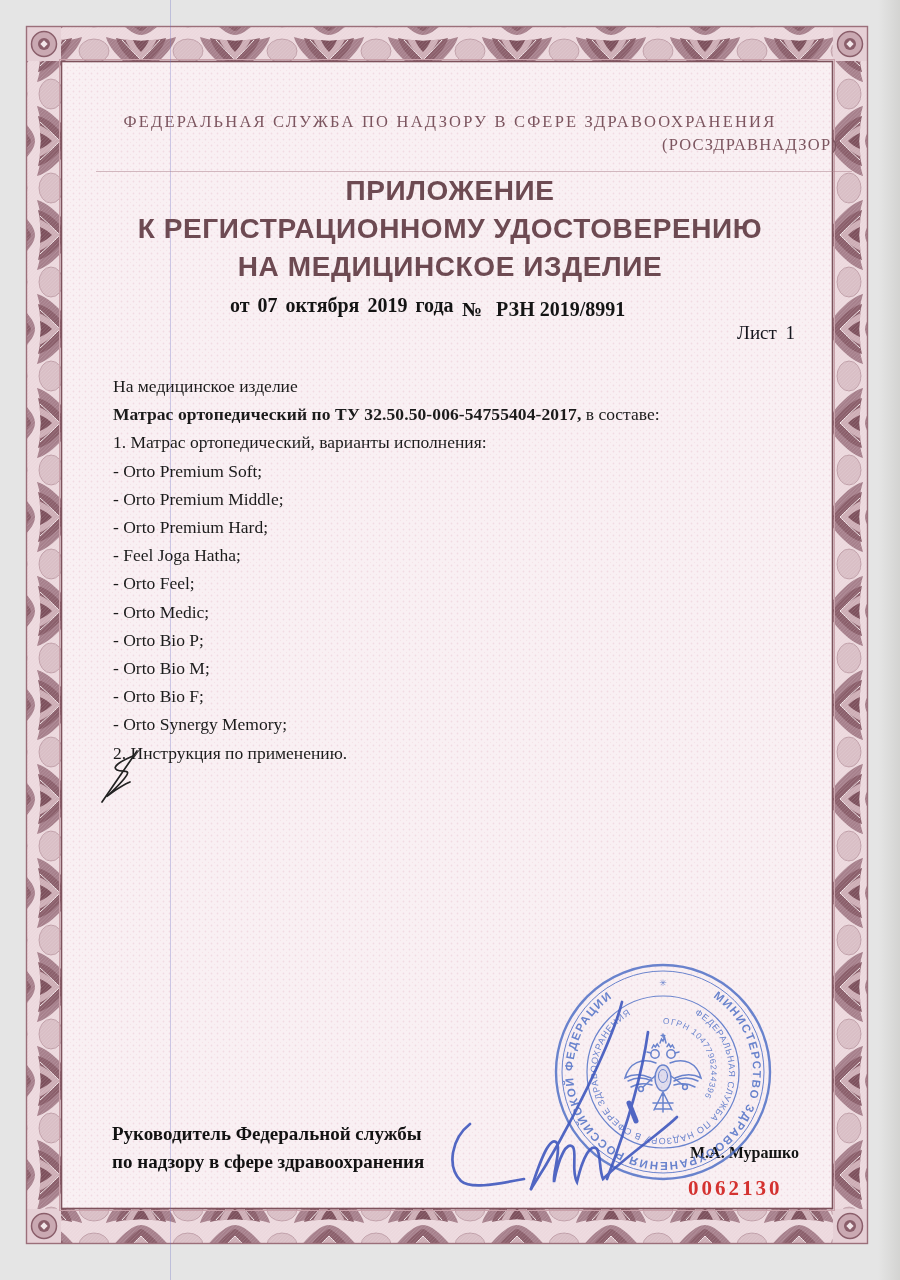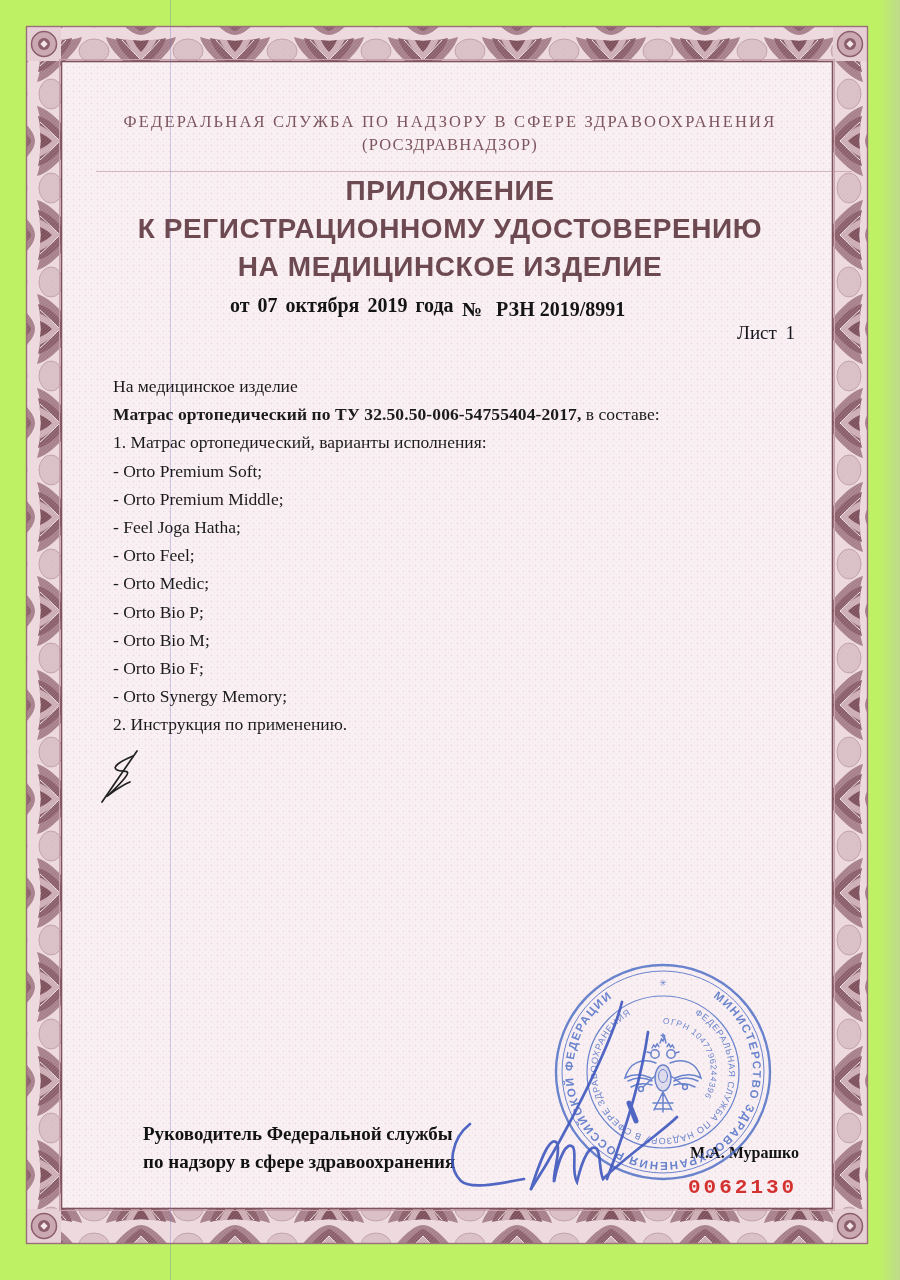--- a/index.html
+++ b/index.html
@@ -1,19 +1,19 @@
 <!DOCTYPE html>
 <html><head>
 <meta charset="utf-8">
 <style>
   html,body{margin:0;padding:0;}
   .page{
     position:relative;
     width:900px;height:1280px;
-    background:#bef264;
+    background:#e5e5e5;
     overflow:hidden;
     font-family:"Liberation Serif", serif;
   }
   .frame-svg, .overlay-svg{position:absolute;left:0;top:0;}
   .scan-vline{
     position:absolute;left:170px;top:0;width:1px;height:1280px;
     background:rgba(105,110,195,0.32);z-index:3;
   }
   .scan-hline{
     position:absolute;left:96px;top:171px;width:756px;height:1px;
@@ -23,44 +23,44 @@
     position:absolute;right:0;top:0;width:22px;height:1280px;
     background:linear-gradient(to right, rgba(200,200,198,0), rgba(190,190,186,0.45));
     z-index:2;
   }
   .txt{position:absolute;z-index:4;}
   .agency{
     left:62px;top:110px;width:776px;
     text-align:center;color:#7c555f;
     font-size:16.5px;letter-spacing:2.2px;line-height:23px;
   }
-  .agency .l2{letter-spacing:1.2px;}
+  .agency .l2{letter-spacing:1.2px;text-align:right;}
   .doc-title{
     left:62px;top:172px;width:776px;
     text-align:center;color:#6d4a52;
     font-family:"Liberation Sans", sans-serif;
     font-weight:bold;font-size:28px;line-height:38px;letter-spacing:0.6px;
   }
   .date-line{left:230px;top:294px;font-size:20px;font-weight:bold;color:#141414;word-spacing:3px;text-align:center;}
   .number-line{left:462px;top:298px;font-size:20px;font-weight:bold;color:#141414;}
   .number-line .num{margin-left:14px;}
   .sheet{left:737px;top:322px;font-size:19px;font-weight:normal;color:#16161e;word-spacing:4px;}
   .body-block{
     left:113px;top:372px;width:620px;
     font-size:17.5px;line-height:28.2px;color:#1b1b1b;
   }
   .body-block b{letter-spacing:0.1px;}
   .exec-title{
     left:112px;top:1120px;width:340px;
-    font-size:19px;font-weight:bold;line-height:27.5px;color:#121212;margin-left:31px;
+    font-size:19px;font-weight:bold;line-height:27.5px;color:#121212;
   }
   .exec-name{left:690px;top:1144px;font-size:16px;font-weight:bold;color:#121212;}
   .serial{
     left:688px;top:1176px;
-    font-family:Liberation Mono, monospace;
+    font-family:Liberation Serif, serif;
     font-size:21px;font-weight:bold;letter-spacing:3px;color:#d43230;
   }
 </style>
 </head>
 <body>
 
 <div class="page">
 
   <svg class="frame-svg" width="900" height="1280" viewBox="0 0 900 1280" xmlns="http://www.w3.org/2000/svg">
     <defs>
@@ -134,20 +134,21 @@
     <span>№</span><span class="num">РЗН 2019/8991</span>
   </div>
   <div class="txt sheet">Лист 1</div>
 
   <div class="txt body-block">
     <div>На медицинское изделие</div>
     <div><b>Матрас ортопедический по ТУ 32.50.50-006-54755404-2017,</b><span> в составе:</span></div>
     <div>1. Матрас ортопедический, варианты исполнения:</div>
     <div>- Orto Premium Soft;</div>
     <div>- Orto Premium Middle;</div>
+    <div>- Orto Premium Hard;</div>
     <div>- Feel Joga Hatha;</div>
     <div>- Orto Feel;</div>
     <div>- Orto Medic;</div>
     <div>- Orto Bio P;</div>
     <div>- Orto Bio M;</div>
     <div>- Orto Bio F;</div>
     <div>- Orto Synergy Memory;</div>
     <div>2. Инструкция по применению.</div>
   </div>
 

